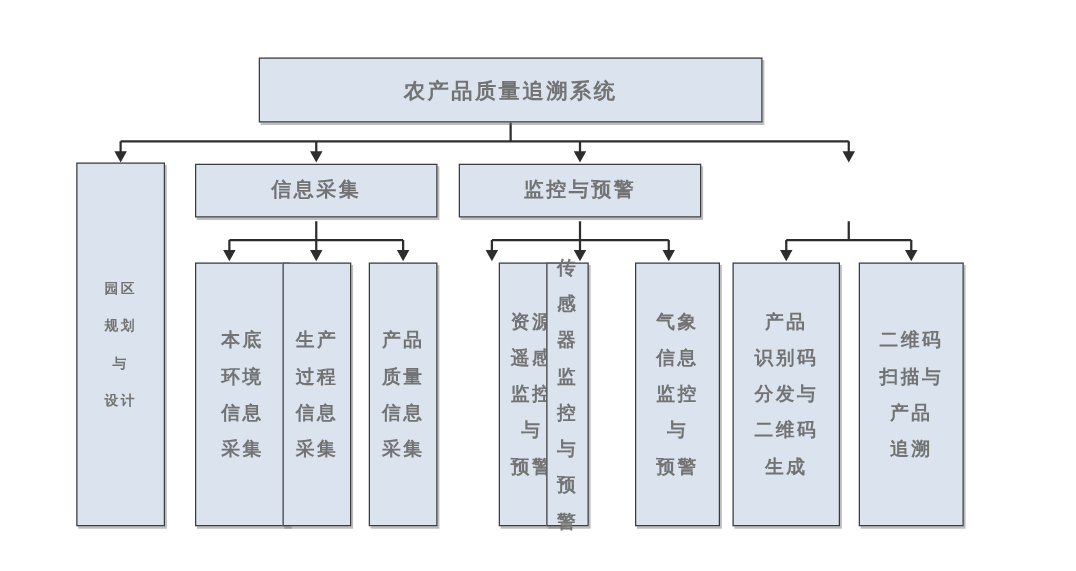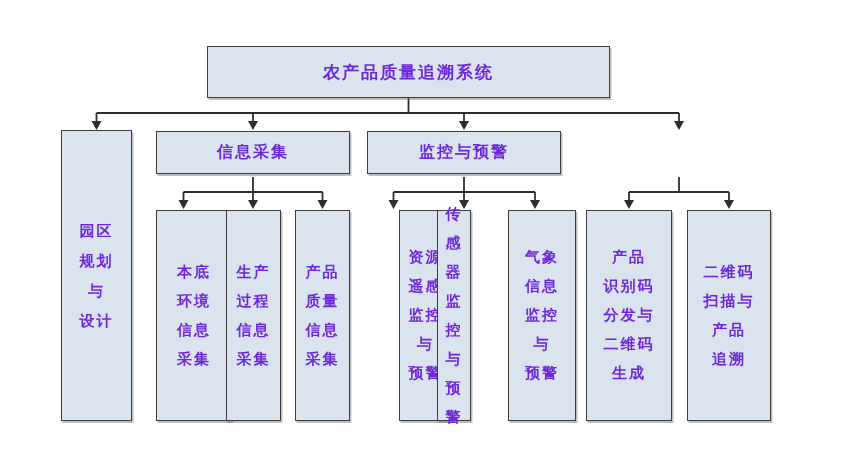--- a/index.html
+++ b/index.html
@@ -25,21 +25,21 @@
   .box {
     position: absolute;
     box-sizing: border-box;
     background: #dae3ee;
     border: 1.6px solid #3d3d3d;
     box-shadow: 1.5px 2px 0 rgba(110,110,110,0.45);
     display: flex;
     align-items: center;
     justify-content: center;
     text-align: center;
-    color: #6d28d9;
+    color: #737373;
     font-weight: bold;
     letter-spacing: 2px;
   }
   .box.root {
     left: 207px; top: 46px; width: 403px; height: 52px;
     font-size: 17px;
   }
   .box.header {
     font-size: 16px;
     height: 43px;
@@ -49,21 +49,21 @@
     white-space: pre-line;
     line-height: 29px;
     font-size: 15px;
     top: 210px;
     height: 211px;
   }
   .box.park {
     left: 61px; top: 130px; width: 71px; height: 291px;
     white-space: pre-line;
     line-height: 30px;
-    font-size: 15px;
+    font-size: 11px;
   }
   #h-info    { left: 156px; width: 194px; }
   #h-monitor { left: 367px; width: 194px; }
   #h-trace   { left: 588px; width: 182px; }
   #c1 { left: 156px; width: 76px; }
   #c2 { left: 226px; width: 55px; }
   #c3 { left: 295px; width: 55px; }
   #c4 { left: 367px; width: 53px; margin-left: 32px; }
   #c5 { left: 437px; width: 34px; }
   #c6 { left: 508px; width: 68px; }

